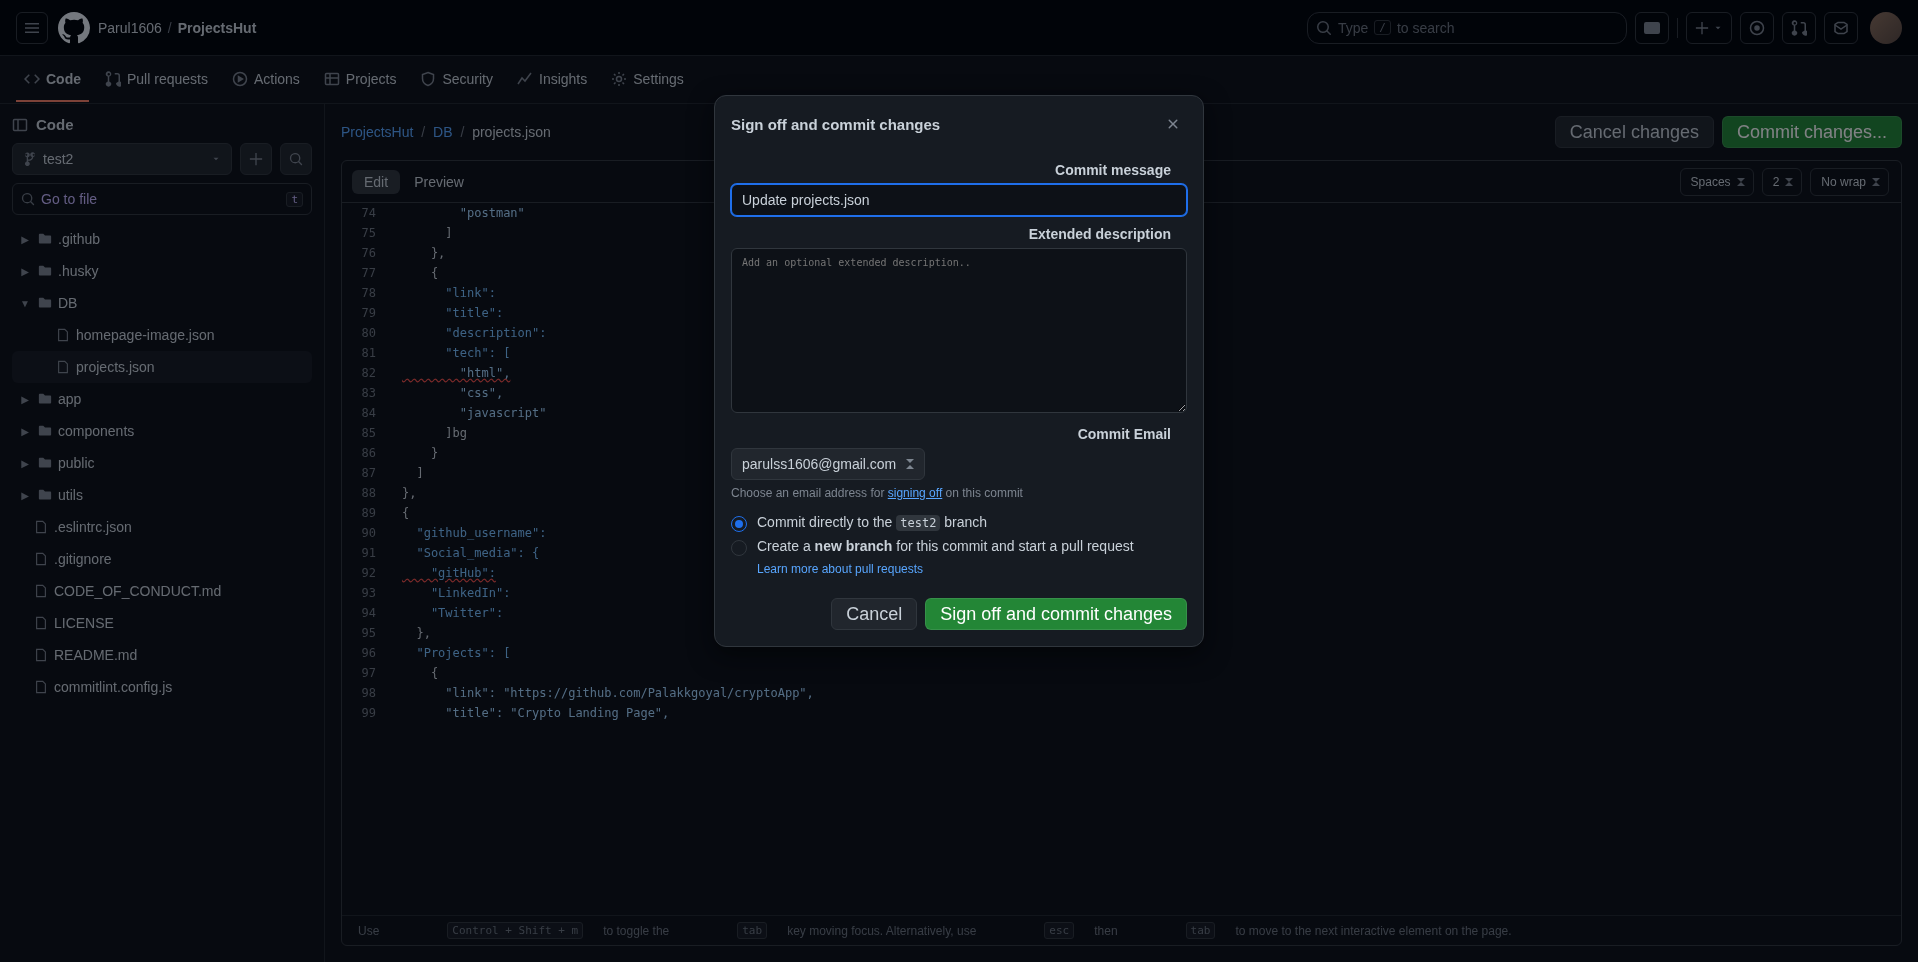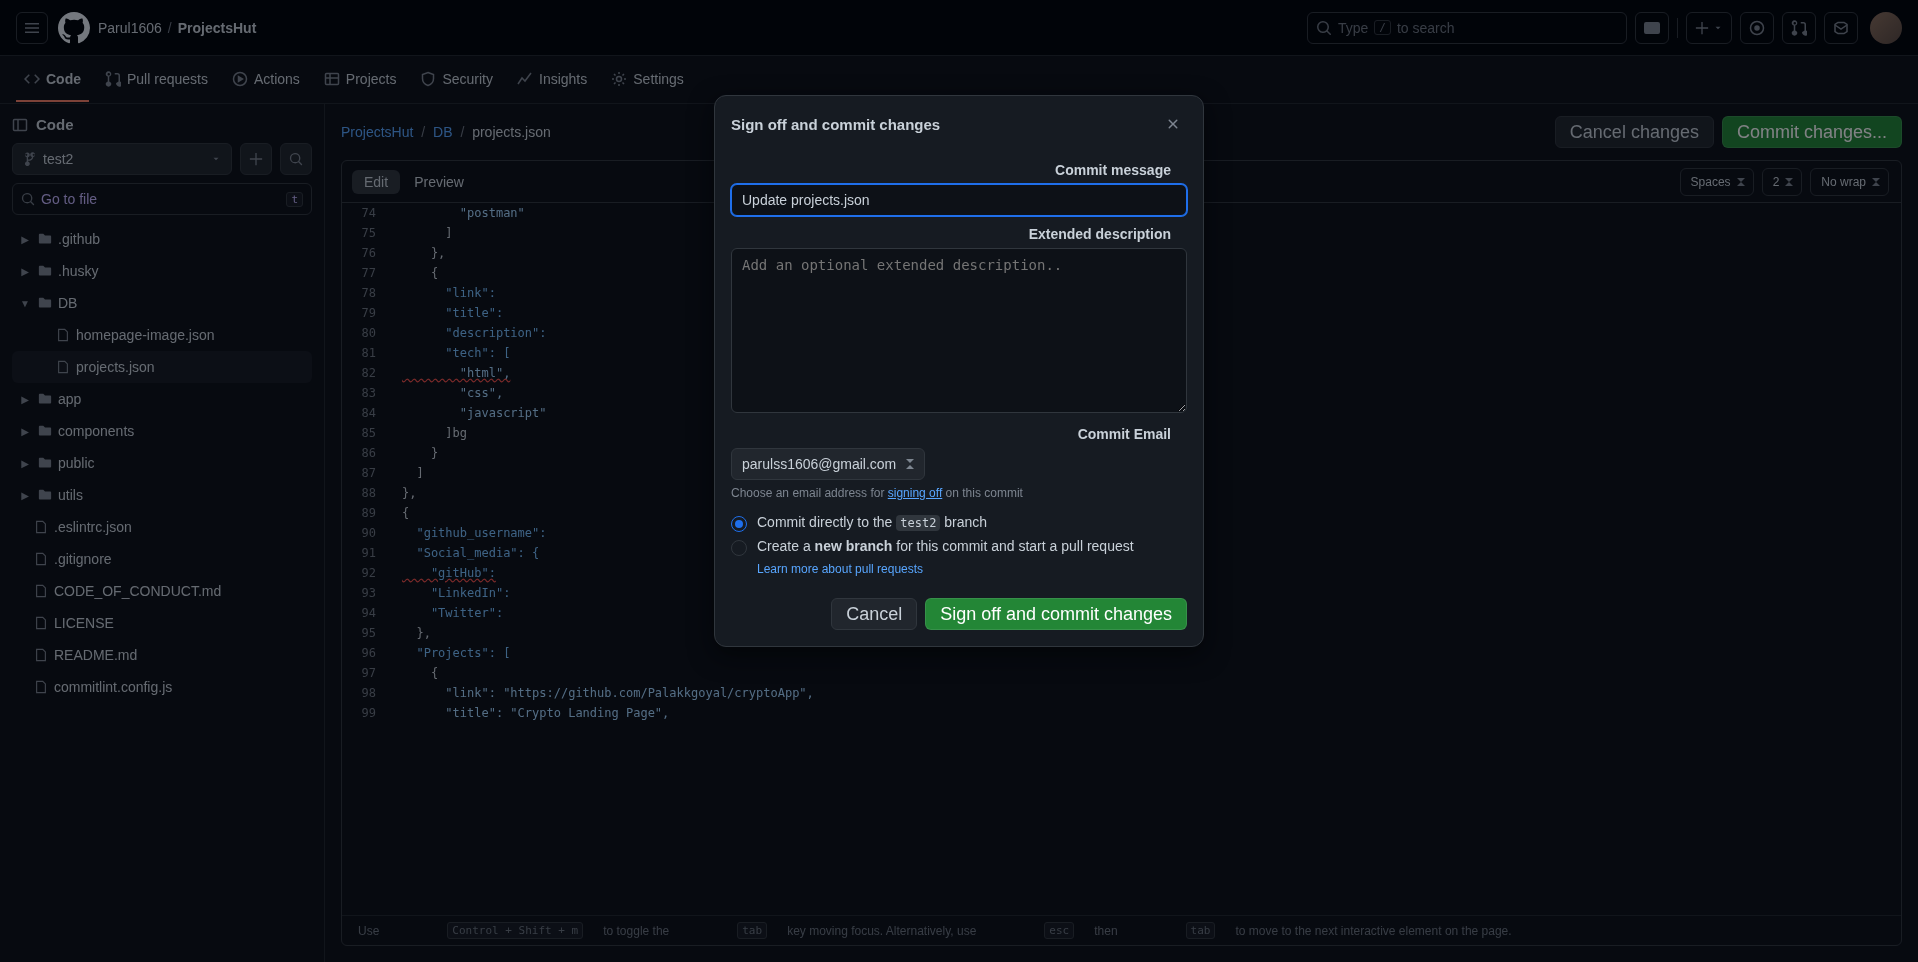--- a/index.html
+++ b/index.html
@@ -4,21 +4,21 @@
 <style>
 * { box-sizing: border-box; margin: 0; padding: 0; }
 body { font-family: -apple-system, BlinkMacSystemFont, "Segoe UI", Helvetica, Arial, sans-serif; background: #0d1117; color: #c9d1d9; font-size: 14px; overflow: hidden; }
 .header { height: 56px; display: flex; align-items: center; padding: 0 16px; border-bottom: 1px solid #21262d; background: #010409; }
 .hamburger { width: 32px; height: 32px; border: 1px solid #30363d; border-radius: 6px; display: flex; align-items: center; justify-content: center; cursor: pointer; }
 .logo { width: 32px; height: 32px; margin: 0 8px 0 10px; display: flex; align-items: center; justify-content: center; cursor: pointer; }
 .breadcrumb-top { display: flex; align-items: center; gap: 6px; }
 .breadcrumb-top a { color: #c9d1d9; text-decoration: none; }
 .breadcrumb-top .sep { color: #6e7681; }
 .header-spacer { flex: 1; }
-.search-box { display: flex; align-items: center; border: 1px solid #30363d; border-radius: 6px; height: 32px; padding: 0 8px; width: 320px; color: #6e7681; gap: 6px; }
+.search-box { display: flex; align-items: center; border: 1px solid #30363d; border-radius: 12px; height: 32px; padding: 0 8px; width: 320px; color: #6e7681; gap: 6px; }
 .search-box kbd { border: 1px solid #30363d; border-radius: 3px; padding: 0 4px; font-size: 11px; }
 .cmd-btn, .icon-btn { height: 32px; border: 1px solid #30363d; border-radius: 6px; display: flex; align-items: center; justify-content: center; padding: 0 8px; margin-left: 8px; cursor: pointer; color: #7d8590; }
 .divider-v { width: 1px; height: 20px; background: #30363d; margin-left: 8px; }
 .avatar { width: 32px; height: 32px; border-radius: 50%; background: linear-gradient(135deg,#8b6f5c,#5a4a42); margin-left: 12px; cursor: pointer; }
 
 .repo-nav { height: 48px; display: flex; align-items: center; padding: 0 16px; border-bottom: 1px solid #21262d; gap: 8px; }
 .repo-tab { display: flex; align-items: center; gap: 6px; padding: 0 8px; height: 44px; color: #c9d1d9; cursor: pointer; border-bottom: 2px solid transparent; font-size: 14px; }
 .repo-tab.active { border-bottom-color: #f78166; font-weight: 600; }
 .repo-tab .ico { color: #7d8590; }
 
@@ -75,21 +75,21 @@
 .footer-hint kbd { border: 1px solid #30363d; border-radius: 3px; padding: 1px 4px; background: #161b22; font-size: 11px; margin-left: 48px; }
 
 .modal-backdrop { position: fixed; inset: 0; background: rgba(1,4,9,0.5); display: flex; align-items: flex-start; justify-content: center; padding-top: 95px; }
 .modal { width: 490px; background: #161b22; border: 1px solid #30363d; border-radius: 12px; box-shadow: 0 8px 24px rgba(0,0,0,0.5); }
 .modal-head { display: flex; align-items: center; padding: 14px 16px; }
 .modal-title { font-weight: 600; font-size: 15px; }
 .modal-close { margin-left: auto; width: 28px; height: 28px; display: flex; align-items: center; justify-content: center; border-radius: 6px; cursor: pointer; color: #7d8590; }
 .modal-body { padding: 0 16px 8px; }
 .field-label { font-weight: 600; margin: 10px 16px 6px; font-size: 14px; text-align: right; }
 .text-input { width: 100%; height: 32px; background: #0d1117; border: 1px solid #1f6feb; border-radius: 6px; padding: 0 10px; color: #c9d1d9; font-size: 14px; outline: none; box-shadow: 0 0 0 1px #1f6feb; }
-.textarea { width: 100%; height: 165px; background: #0d1117; border: 1px solid #30363d; border-radius: 6px; padding: 8px 10px; color: #c9d1d9; font-size: 14px; resize: both; }
+.textarea { width: 100%; height: 165px; background: #0d1117; border: 1px solid #30363d; border-radius: 6px; padding: 8px 10px; color: #c9d1d9; font-size: 10px; resize: both; }
 .select-input { height: 32px; background: #21262d; border: 1px solid #30363d; border-radius: 6px; padding: 0 28px 0 10px; color: #c9d1d9; font-size: 14px; position: relative; display: inline-flex; align-items: center; cursor: pointer; }
 .select-input::after { content:''; position:absolute; right:10px; top:10px; width:0; height:0; border-left:4px solid transparent; border-right:4px solid transparent; border-top:4px solid #7d8590; }
 .select-input::before { content:''; position:absolute; right:10px; bottom:10px; width:0; height:0; border-left:4px solid transparent; border-right:4px solid transparent; border-bottom:4px solid #7d8590; }
 .hint-text { font-size: 12px; color: #7d8590; margin-top: 6px; }
 .hint-text a { color: #58a6ff; text-decoration: underline; }
 .radio-row { display: flex; align-items: flex-start; gap: 10px; margin: 14px 0 4px; }
 .radio { width: 16px; height: 16px; border-radius: 50%; border: 1px solid #30363d; margin-top: 2px; flex-shrink: 0; position: relative; cursor: pointer; }
 .radio.checked { border-color: #1f6feb; }
 .radio.checked::after { content:''; position:absolute; inset:3px; border-radius:50%; background:#1f6feb; }
 .radio-label code { background: #30363d; padding: 1px 4px; border-radius: 4px; font-size: 12px; }

